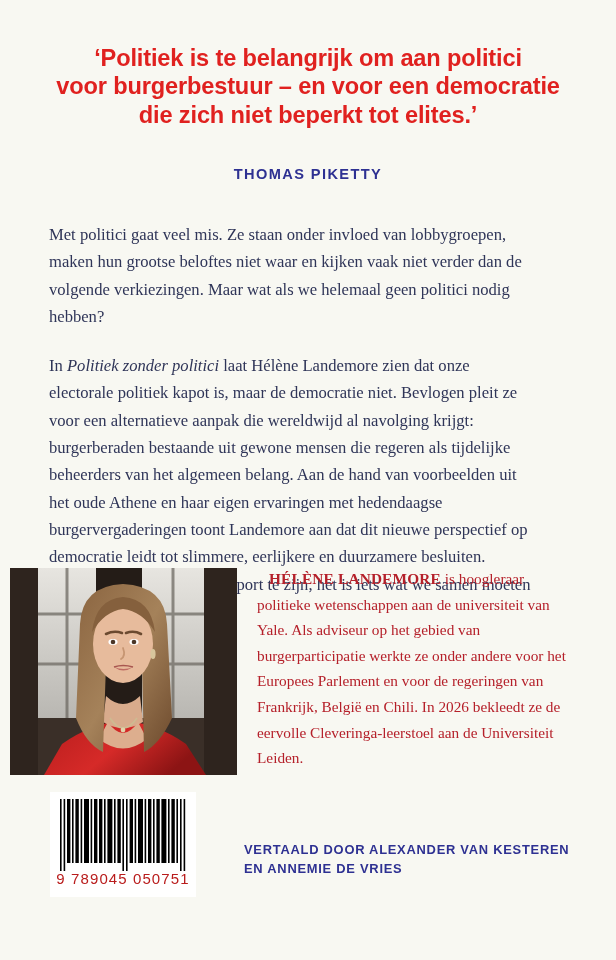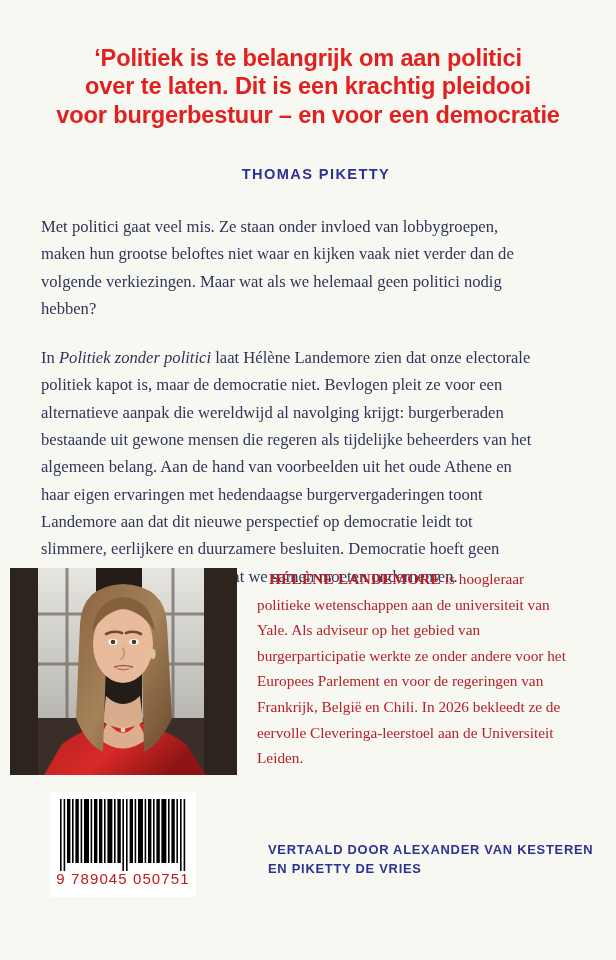--- a/index.html
+++ b/index.html
@@ -21,39 +21,39 @@
     font-weight:bold;
     font-size:23.6px;
     line-height:28.4px;
     letter-spacing:-0.15px;
     color:#e0211f;
   }
   .quote .ln { display:block; white-space:nowrap; }
 
   .byline {
     position:absolute;
-    left:48px; top:166px; width:536px;
+    left:40px; top:166px; width:536px;
     text-align:center;
     font-family:"Liberation Sans", sans-serif;
     font-weight:bold;
     font-size:14.6px;
     letter-spacing:1.4px;
     color:#2e3192;
   }
 
   
   .body-col {
     position:absolute;
     left:41px; top:213px; width:500px;
     color:#2f3558;
     font-size:16.6px;
     line-height:27.3px;
     text-align:left;
   }
-  .body-col p { margin:0; }
+  .body-col p { margin:8px; }
   .body-col p + p { margin-top:22px; }
   .body-col i { font-style:italic; }
 
   
   .photo {
     position:absolute;
     left:10px; top:568px;
     width:227px; height:207px;
     overflow:hidden;
     background:#2a2320;
@@ -89,21 +89,21 @@
     font-family:"Liberation Sans", sans-serif;
     font-size:15px;
     letter-spacing:1.1px;
     color:#b91c1c;
     white-space:nowrap;
   }
 
   
   .translator {
     position:absolute;
-    left:268px; top:841px; width:330px;
+    left:244px; top:841px; width:330px;
     font-family:"Liberation Sans", sans-serif;
     font-weight:bold;
     font-size:12.9px;
     line-height:18.5px;
     letter-spacing:0.75px;
     color:#2e3192;
   }
   .translator .ln { display:block; }
   .website {
     position:absolute;
@@ -115,22 +115,22 @@
     color:#c0211f;
   }
 </style>
 </head>
 <body>
 
 <div class="page">
 
   <div class="quote">
     <span class="ln">‘Politiek is te belangrijk om aan politici</span>
-    <span class="ln">over te laten. Dit is een krachtig pleidooi</span>
     <span class="ln">voor burgerbestuur – en voor een democratie</span>
+    <span class="ln">die zich niet beperkt tot elites.’</span>
   </div>
 
   <div class="byline">THOMAS PIKETTY</div>
 
   <div class="body-col">
     <p>Met politici gaat veel mis. Ze staan onder invloed van lobbygroepen, maken hun grootse beloftes niet waar en kijken vaak niet verder dan de volgende verkiezingen. Maar wat als we helemaal geen politici nodig hebben?</p>
     <p><span>In </span><i>Politiek zonder politici</i><span> laat Hélène Landemore zien dat onze electorale politiek kapot is, maar de democratie niet. Bevlogen pleit ze voor een alternatieve aanpak die wereldwijd al navolging krijgt: burgerberaden bestaande uit gewone mensen die regeren als tijdelijke beheerders van het algemeen belang. Aan de hand van voorbeelden uit het oude Athene en haar eigen ervaringen met hedendaagse burgervergaderingen toont Landemore aan dat dit nieuwe perspectief op democratie leidt tot slimmere, eerlijkere en duurzamere besluiten. Democratie hoeft geen kijksport te zijn, het is iets wat we samen moeten ondernemen.</span></p>
   </div>
 
   <div class="photo">
@@ -240,17 +240,17 @@
         <rect x="118.4" y="0" width="1.6" height="64"></rect>
         <rect x="122" y="0" width="1.6" height="72"></rect>
         <rect x="125.6" y="0" width="1.6" height="72"></rect>
       </g>
     </svg>
     <div class="barcode-num">9  789045  050751</div>
   </div>
 
   <div class="translator">
     <span class="ln">VERTAALD DOOR ALEXANDER VAN KESTEREN</span>
-    <span class="ln">EN PIKETTY DE VRIES</span>
+    <span class="ln">EN ANNEMIE DE VRIES</span>
   </div>
 
 
 </div>
 
 </body></html>

